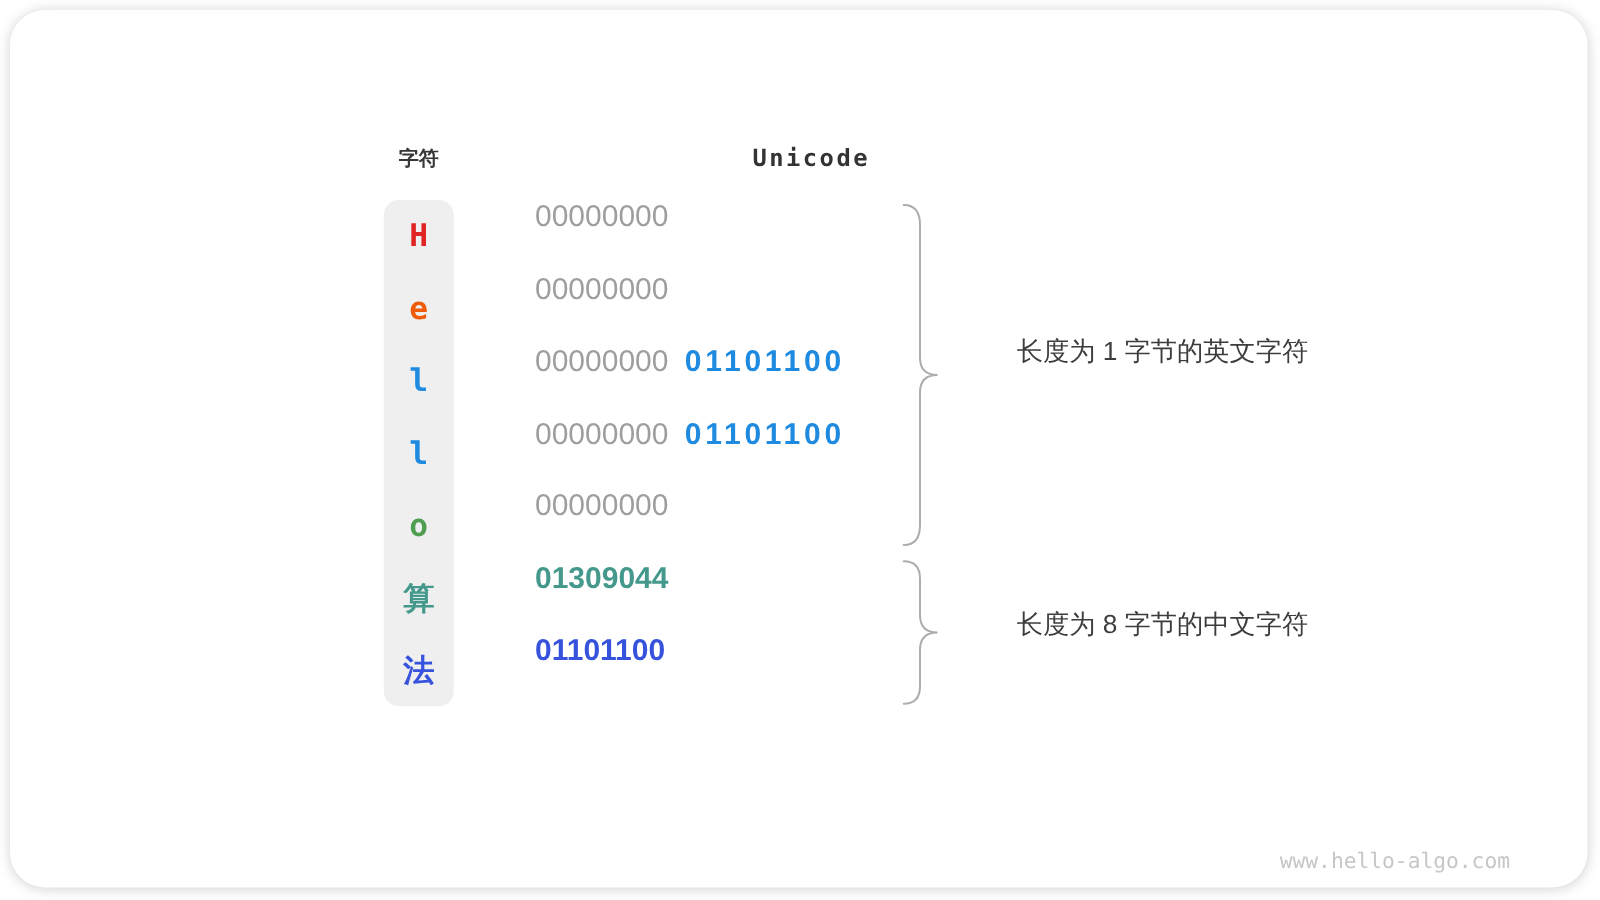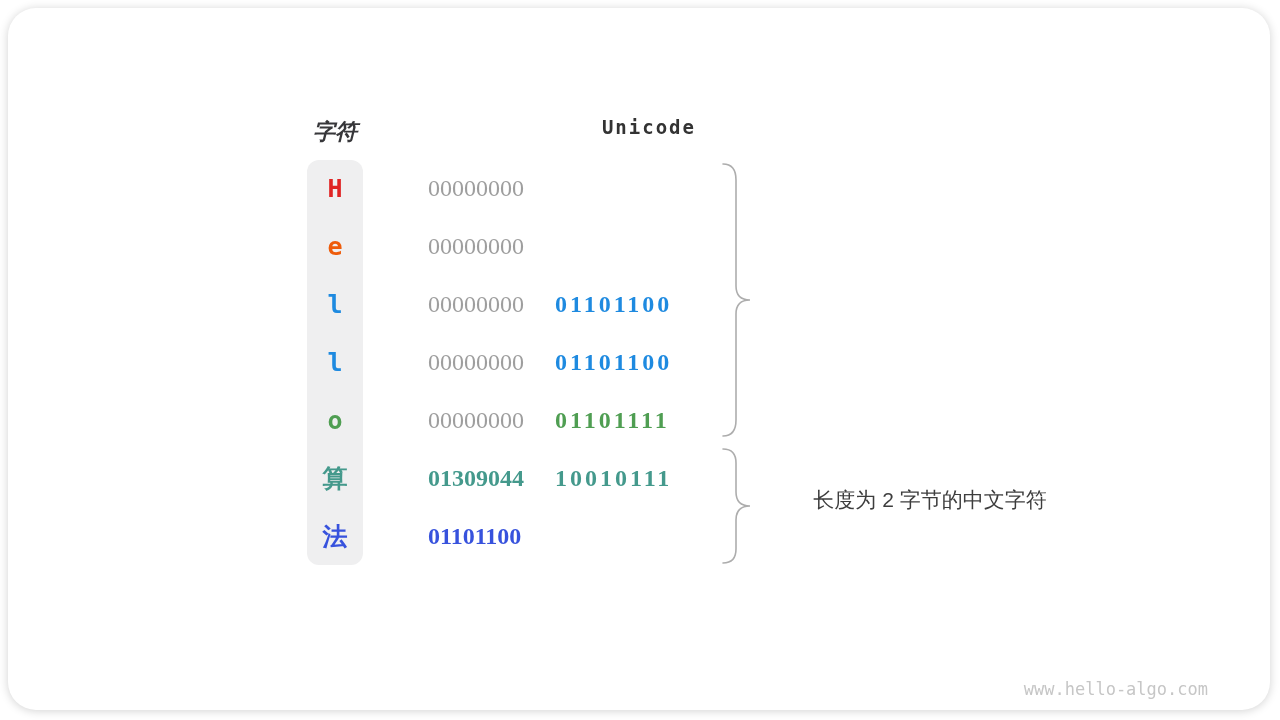--- a/index.html
+++ b/index.html
@@ -10,21 +10,21 @@
   }
   .card{
     position:absolute;left:8px;top:8px;width:1262px;height:702px;
     background:#ffffff;border-radius:28px;
     box-shadow:0 1px 10px rgba(0,0,0,0.18);
   }
   .abs{position:absolute;}
   
   .hdr-char{
     left:307px;top:117px;width:56px;text-align:center;
-    font-size:22px;font-weight:bold;color:#37373a;font-style:italic;
+    font-size:16px;font-weight:bold;color:#37373a;
   }
   .hdr-unicode{
     left:428px;top:116px;width:268px;text-align:right;
     font-family:"DejaVu Sans Mono","Liberation Mono",monospace;
     font-size:19px;font-weight:bold;letter-spacing:2px;color:#333333;
   }
   
   .char-pill{
     left:307px;top:160px;width:56px;height:405px;
     background:#efeff0;border-radius:12px;
@@ -34,23 +34,23 @@
     flex:1;display:flex;align-items:center;justify-content:center;
     font-family:"DejaVu Sans Mono","DejaVu Sans",sans-serif;
     font-size:25px;font-weight:bold;
   }
   
   .bin-col{
     left:428px;top:160px;width:300px;height:405px;
     display:flex;flex-direction:column;
   }
   .bin-row{
-    flex:1;display:flex;align-items:center;
-    font-family:Liberation Serif, serif;
-    font-size:24px;white-space:pre;gap:18px;
+    flex:1;display:flex;align-items:flex-start;
+    font-family:Liberation Sans, sans-serif;
+    font-size:24px;white-space:pre;
   }
   .b1{font-weight:normal;}
   .b1.bold{font-weight:bold;}
   .b2{margin-left:13px;letter-spacing:3px;font-weight:bold;}
   
   .brace{stroke:#adadad;stroke-width:1.6;fill:none;stroke-linecap:round;}
   
   .anno{
     width:330px;text-align:center;font-size:21px;color:#3d3d3d;
     line-height:28px;
@@ -93,39 +93,38 @@
   <div class="bin-row">
     <span class="b1" style="color: rgb(158, 158, 158);">00000000</span>
     <span class="b2" style="color: rgb(30, 138, 224);">01101100</span>
   </div>
   <div class="bin-row">
     <span class="b1" style="color: rgb(158, 158, 158);">00000000</span>
     <span class="b2" style="color: rgb(30, 138, 224);">01101100</span>
   </div>
   <div class="bin-row">
     <span class="b1" style="color: rgb(158, 158, 158);">00000000</span>
-    <span class="b2" style="color: rgb(79, 158, 82);">01101111</span>
   </div>
   <div class="bin-row">
     <span class="b1 bold" style="color: rgb(68, 153, 140);">01309044</span>
-    <span class="b2" style="color: rgb(68, 153, 140);">10010111</span>
   </div>
   <div class="bin-row">
     <span class="b1 bold" style="color: rgb(55, 82, 221);">01101100</span>
   </div>
 </div>
 
 <svg class="abs" style="left:720px;top:162px;" width="34" height="276">
   <path class="brace" d="M3,2 Q16,2 16,18 V124 Q16,138 30,138 Q16,138 16,152 V258 Q16,274 3,274"></path>
 </svg>
 
 <svg class="abs" style="left:720px;top:447px;" width="34" height="118">
   <path class="brace" d="M3,2 Q16,2 16,16 V45 Q16,59 30,59 Q16,59 16,73 V102 Q16,116 3,116"></path>
 </svg>
 
 <div class="abs anno anno1">
+  <div>长度为 1 字节的英文字符</div>
 </div>
 
 <div class="abs anno anno2">
-  <div>长度为 2 字节的中文字符</div>
+  <div>长度为 8 字节的中文字符</div>
 </div>
 
 <div class="abs watermark">www.hello-algo.com</div>
 
 </body></html>

